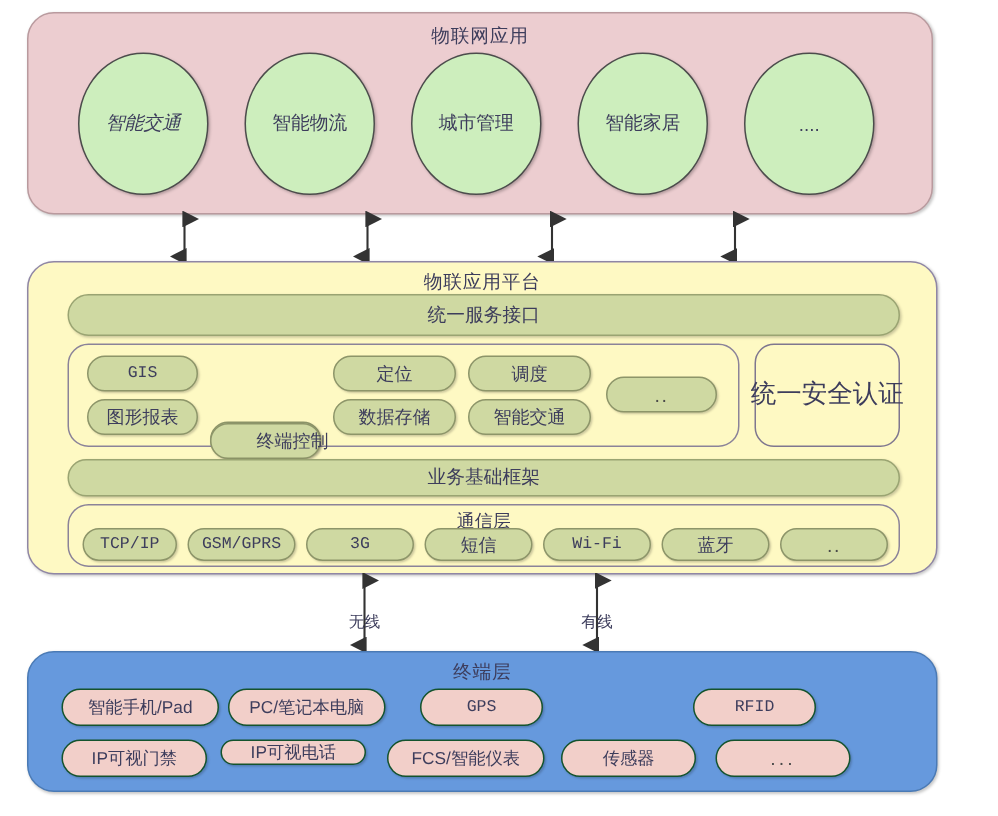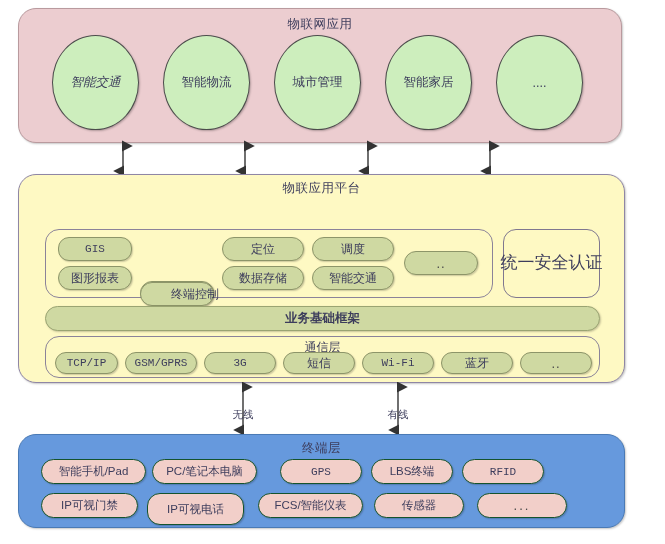--- a/index.html
+++ b/index.html
@@ -107,21 +107,21 @@
     border: 1px solid #8d9569;
     border-radius: 13px;
     display: flex;
     align-items: center;
     justify-content: center;
     font-size: 12px;
     color: #3d3d5c;
     white-space: nowrap;
     box-shadow: 1px 1px 1.5px rgba(0,0,0,0.2);
   }
-  .pill.mono { font-family: "Liberation Mono", "DejaVu Sans Mono", monospace; font-size: 11px; border-radius: 11px; }
+  .pill.mono { font-family: "Liberation Mono", "DejaVu Sans Mono", monospace; font-size: 11px; }
   .pill.dots { font-size: 13px; letter-spacing: 1px; color: #4a4a4a; }
 
   #security-box {
     position: absolute;
     box-sizing: border-box;
     border: 1px solid #7f778f;
     border-radius: 13px;
     background: transparent;
     display: flex;
     flex-direction: row;
@@ -224,20 +224,23 @@
     </defs>
     <line x1="123" y1="6" x2="123" y2="31" stroke="#333333" stroke-width="1.4" marker-start="url(#arrUp)" marker-end="url(#arrDown)"></line>
     <line x1="245" y1="6" x2="245" y2="31" stroke="#333333" stroke-width="1.4" marker-start="url(#arrUp)" marker-end="url(#arrDown)"></line>
     <line x1="368" y1="6" x2="368" y2="31" stroke="#333333" stroke-width="1.4" marker-start="url(#arrUp)" marker-end="url(#arrDown)"></line>
     <line x1="490" y1="6" x2="490" y2="31" stroke="#333333" stroke-width="1.4" marker-start="url(#arrUp)" marker-end="url(#arrDown)"></line>
   </svg>
 
   <div class="layer" id="platform-layer">
     <div class="layer-title" id="platform-layer-title">物联应用平台</div>
 
+    <div class="green-bar" style="left:26px; top:21px; width:555px; height:28px;">
+      <span>统一服务接口</span>
+    </div>
 
     <div class="group-box" style="left:26px; top:54px; width:448px; height:69px;">
 
       <div class="pill mono" style="left:12px; top:7px; width:74px; height:24px;">
         <span>GIS</span>
       </div>
       <div class="pill" style="left:94px; top:7px; width:74px; height:24px;margin-top:44px;">
         <span>工作流</span>
       </div>
       <div class="pill" style="left:176px; top:7px; width:82px; height:24px;">
@@ -263,21 +266,21 @@
       <div class="pill dots" style="left:358px; top:21px; width:74px; height:24px;">
         <span>..</span>
       </div>
     </div>
 
     <div id="security-box" style="left:484px; top:54px; width:97px; height:69px;">
       <span>统一安</span>
       <span>全认证</span>
     </div>
 
-    <div class="green-bar" style="left:26px; top:131px; width:555px; height:25px;font-weight:bold;">
+    <div class="green-bar" style="left:26px; top:131px; width:555px; height:25px;">
       <span>业务基础框架</span>
     </div>
 
     <div id="comm-box" style="left:26px; top:161px; width:555px; height:42px;">
       <div id="comm-title">通信层</div>
       <div class="pill mono" style="left:9px; top:15px; width:63px; height:22px;">
         <span>TCP/IP</span>
       </div>
       <div class="pill mono" style="left:79px; top:15px; width:72px; height:22px;">
         <span>GSM/GPRS</span>
@@ -320,31 +323,28 @@
 
     <div class="pink-pill" style="left:22px; top:24px; width:105px; height:25px;">
       <span>智能手机/Pad</span>
     </div>
     <div class="pink-pill" style="left:133px; top:24px; width:105px; height:25px;">
       <span>PC/笔记本电脑</span>
     </div>
     <div class="pink-pill mono" style="left:261px; top:24px; width:82px; height:25px;">
       <span>GPS</span>
     </div>
-    <div class="pink-pill" style="left:352px; top:24px; width:82px; height:25px;">
-      <span>LBS终端</span>
-    </div>
     <div class="pink-pill mono" style="left:443px; top:24px; width:82px; height:25px;">
       <span>RFID</span>
     </div>
 
     <div class="pink-pill" style="left:22px; top:58px; width:97px; height:25px;">
       <span>IP可视门禁</span>
     </div>
-    <div class="pink-pill" style="left:128px; top:58px; width:97px; height:32px;">
+    <div class="pink-pill" style="left:128px; top:58px; width:97px; height:17px;">
       <span>IP可视电话</span>
     </div>
     <div class="pink-pill" style="left:239px; top:58px; width:105px; height:25px;">
       <span>FCS/智能仪表</span>
     </div>
     <div class="pink-pill" style="left:355px; top:58px; width:90px; height:25px;">
       <span>传感器</span>
     </div>
     <div class="pink-pill dots" style="left:458px; top:58px; width:90px; height:25px;">
       <span>...</span>

